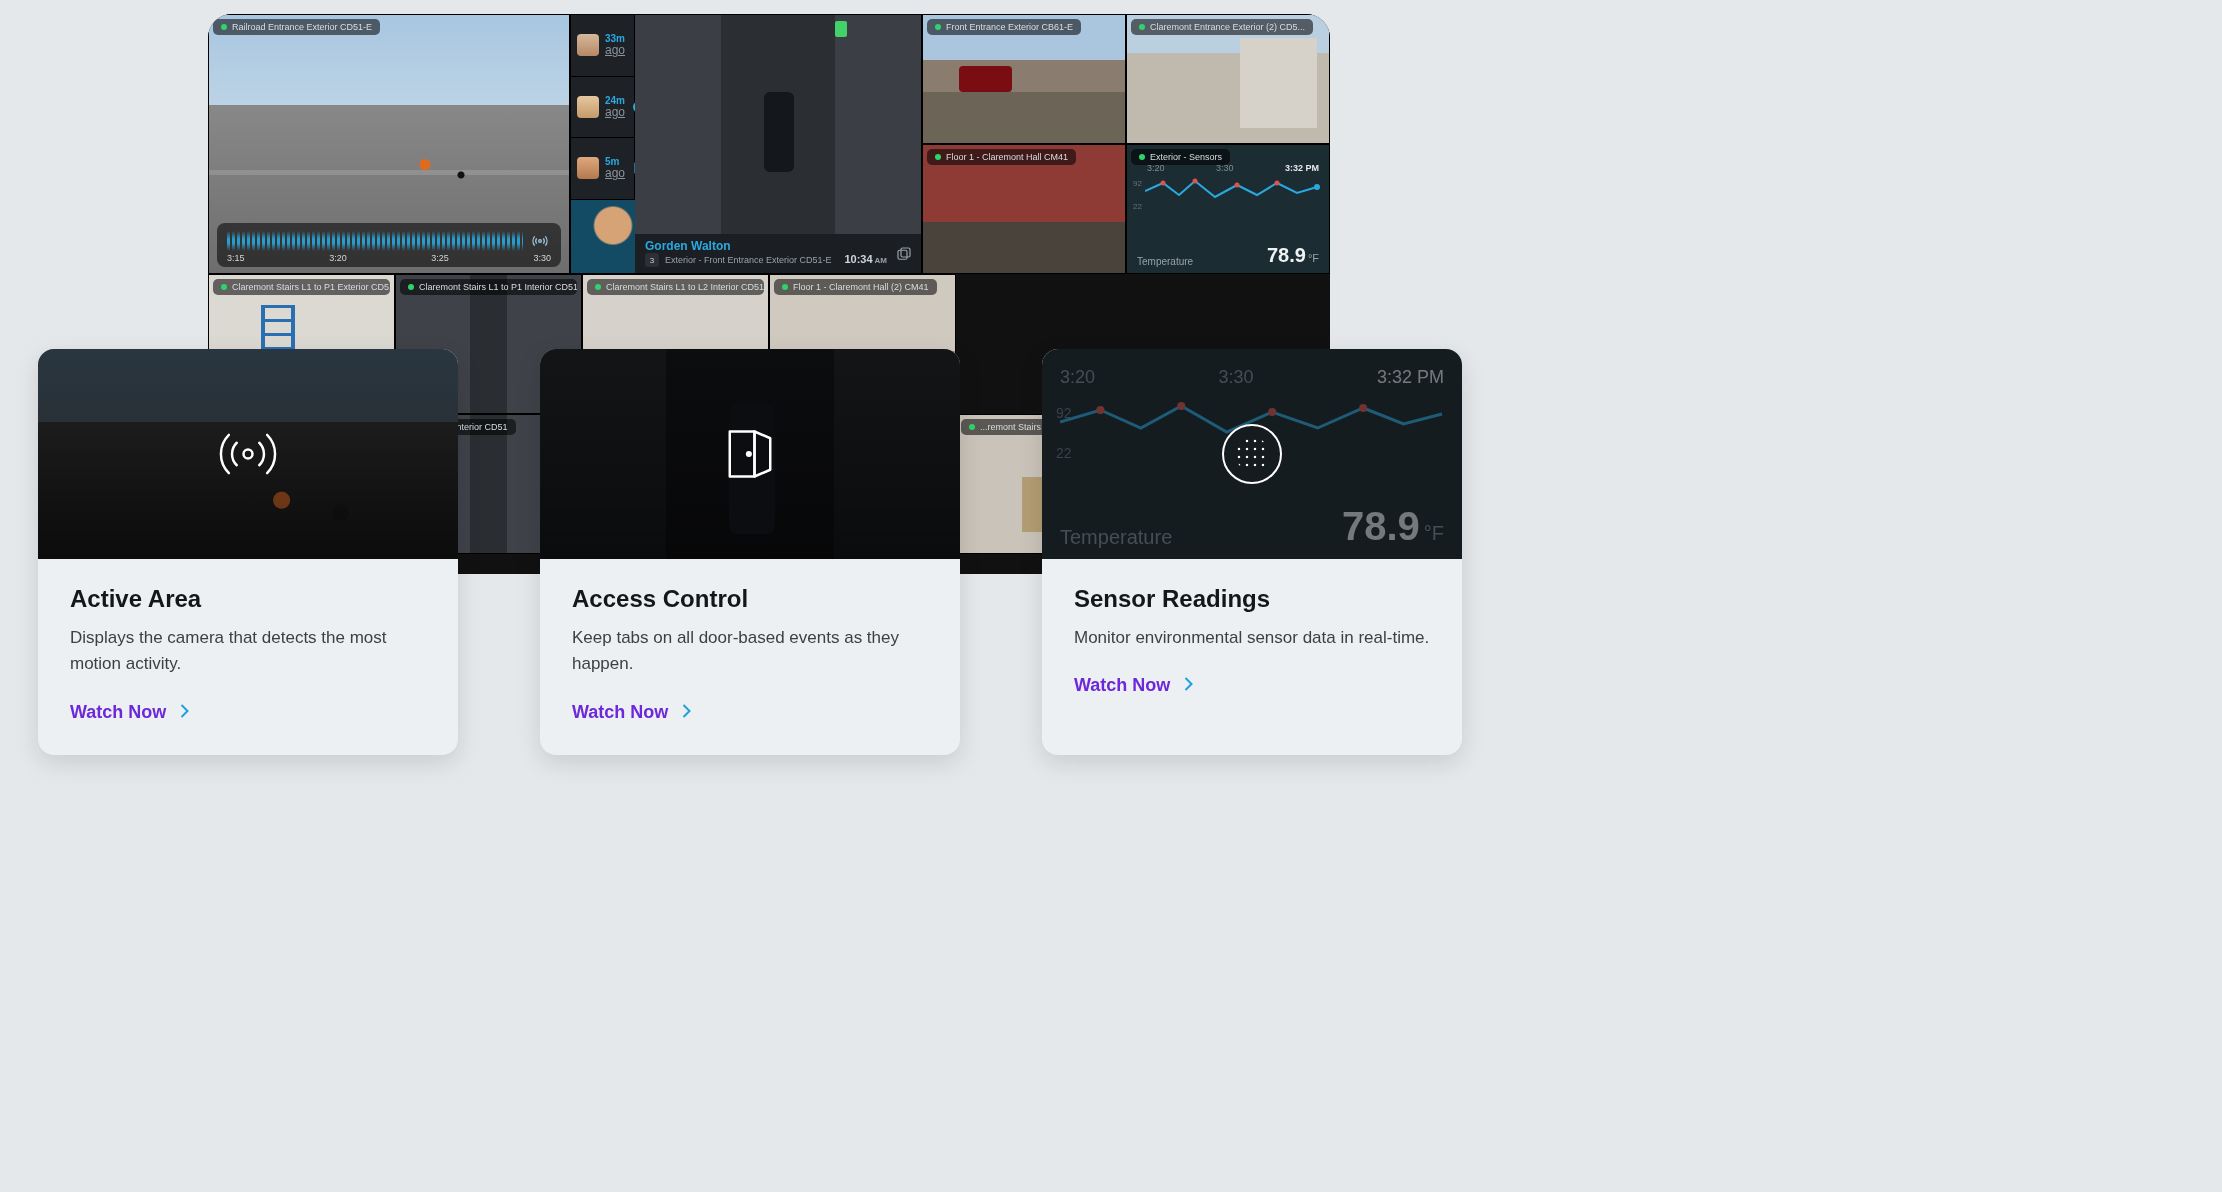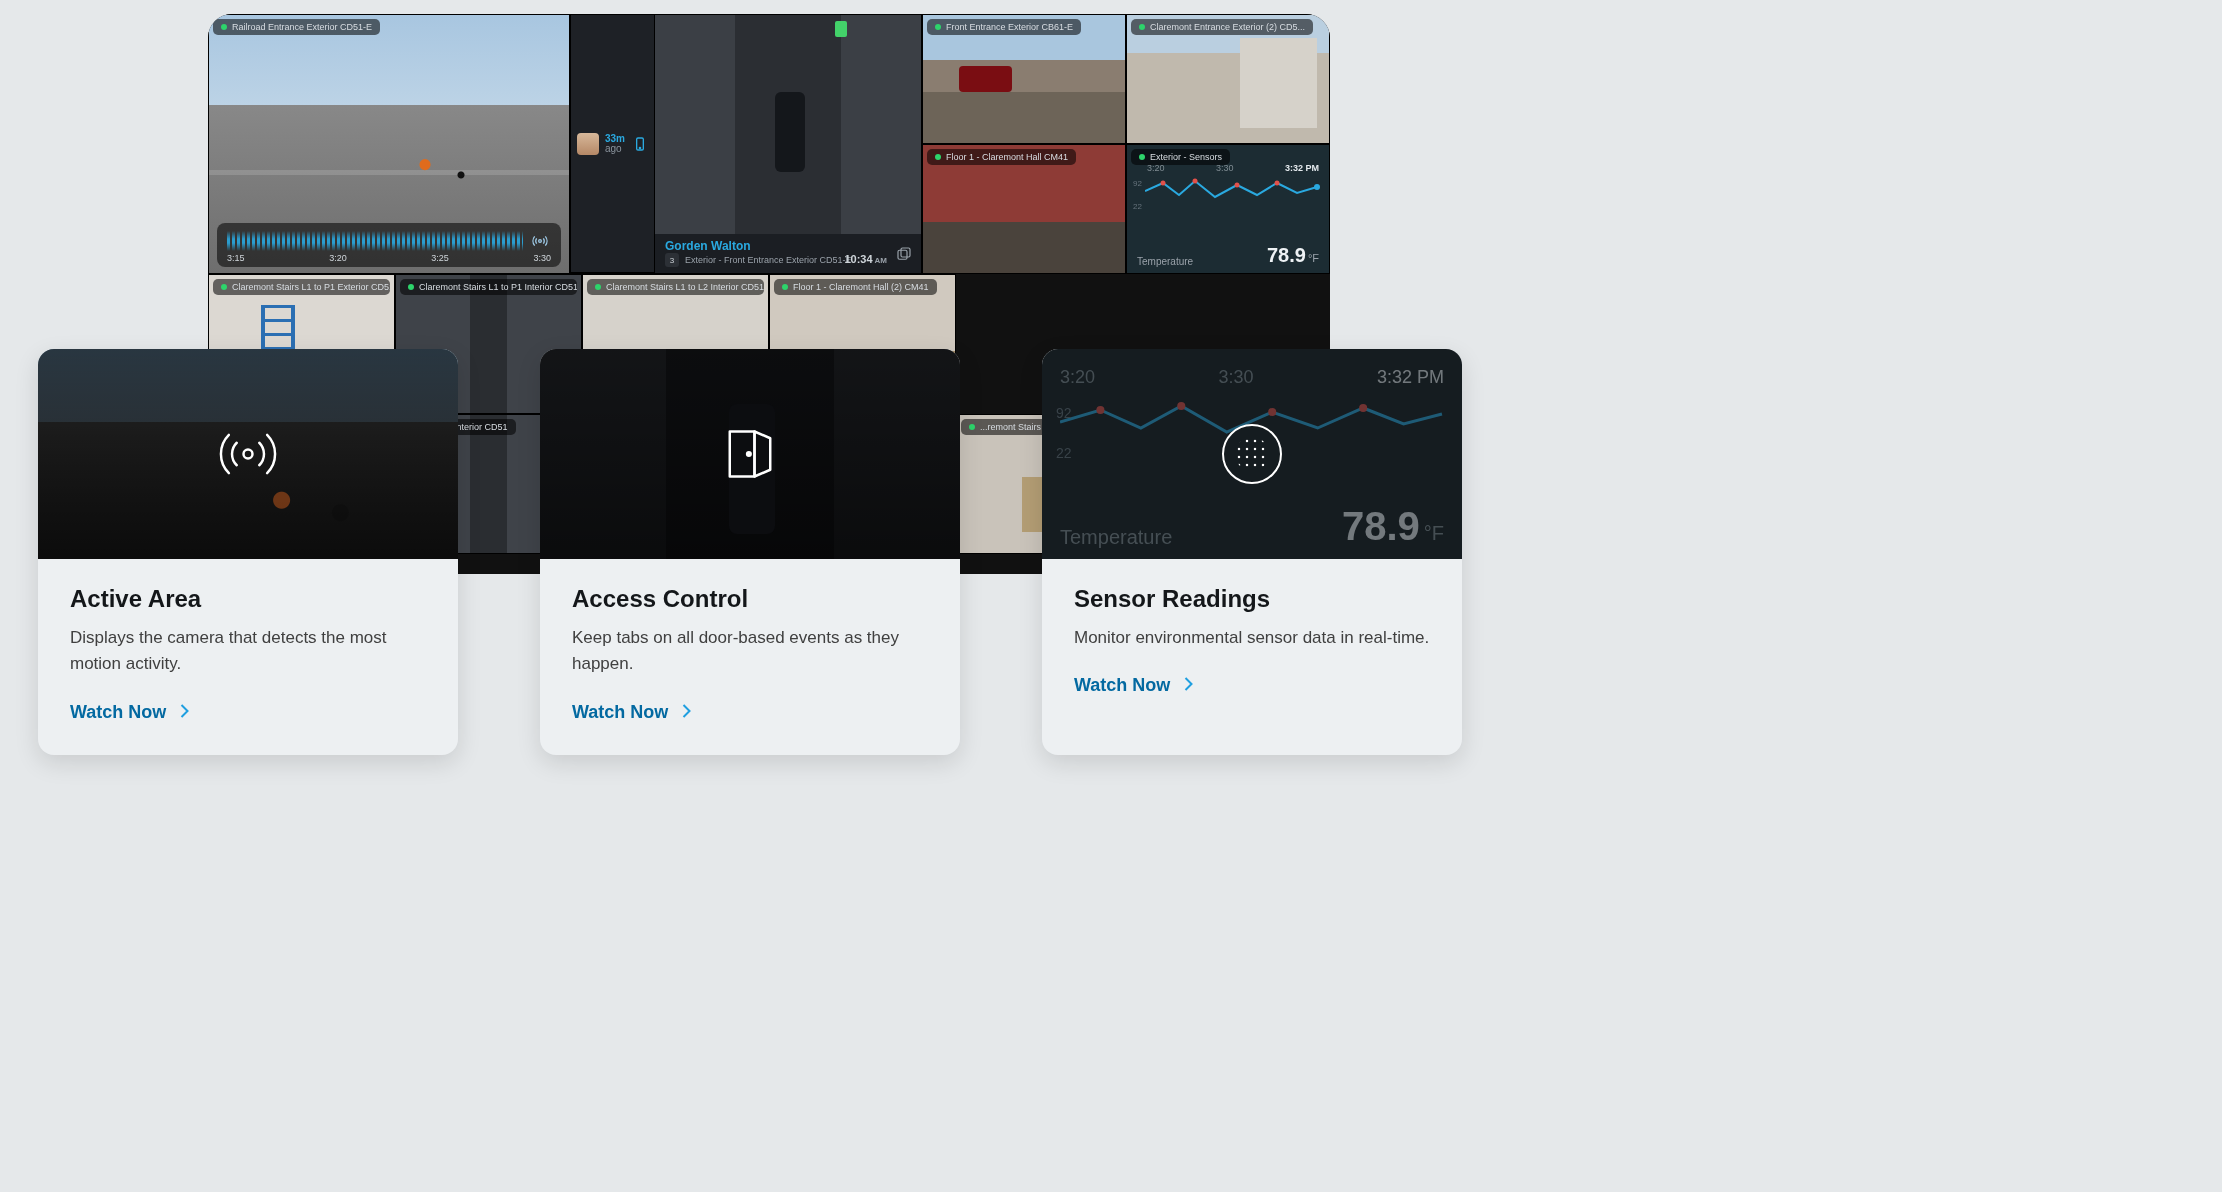--- a/index.html
+++ b/index.html
@@ -136,35 +136,35 @@
   }
   .live-badge svg{width:16px;height:16px;}
   .ticks{
     display:flex; justify-content:space-between;
     color:#cfd5da; font-size:9px; margin-top:2px;
   }
 
   
   .access-feed { width:352px; display:flex; }
   .events-col{
-    width:84px;
+    width:64px;
     background:#1e2126;
-    display:flex; flex-direction:row;
+    display:flex; flex-direction:column;
     border-right:1px solid #000;
   }
   .event-row{
     flex:1; display:flex; align-items:center; gap:6px;
     padding:4px 6px; border-bottom:1px solid #000;
   }
   .event-row .avatar{
     width:22px; height:22px; border-radius:4px; flex-shrink:0;
   }
   .event-row .meta{ display:flex; flex-direction:column; line-height:1; }
   .event-row .time{ color:#2aa9e0; font-size:10px; font-weight:600; }
-  .event-row .ago{ color:#8a939c; font-size:10px; }
+  .event-row .ago{ color:#8a939c; font-size:12px;text-decoration:underline; }
   .event-row .ev-icon{ margin-left:auto; width:18px;height:18px; color:#2aa9e0; display:flex;align-items:center;justify-content:center;}
   .event-row .ev-icon svg{width:16px;height:16px;}
   .av-1{background:linear-gradient(180deg,#d7b89a,#b58866);}
   .av-2{background:linear-gradient(180deg,#e6c79e,#c59a6a);}
   .av-3{background:linear-gradient(180deg,#dfa77e,#b47a4e);}
 
   .big-portrait{
     width:84px;
     background: radial-gradient(circle at 50% 35%, #d6a377 0 18px, #124b63 20px 100%);
   }
@@ -296,21 +296,21 @@
     padding:26px 32px 32px 32px;
   }
   .fcard h3{
     font-size:24px; font-weight:600; color:#14171a; margin-bottom:12px;
   }
   .fcard p{
     font-size:17px; color:#404040; line-height:1.55; margin-bottom:24px;
   }
   .watch{
     display:inline-flex; align-items:center; gap:14px;
-    color:#0369a1; font-size:18px; font-weight:600; text-decoration:none;
+    color:#6d28d9; font-size:18px; font-weight:600; text-decoration:none;
   }
   .watch .chev{ color:#1f9fe0; }
   .watch .chev svg{width:9px;height:14px;}
 </style>
 </head>
 <body>
 
 <div class="dashboard">
 
   <div class="dash-row dash-row-1">

